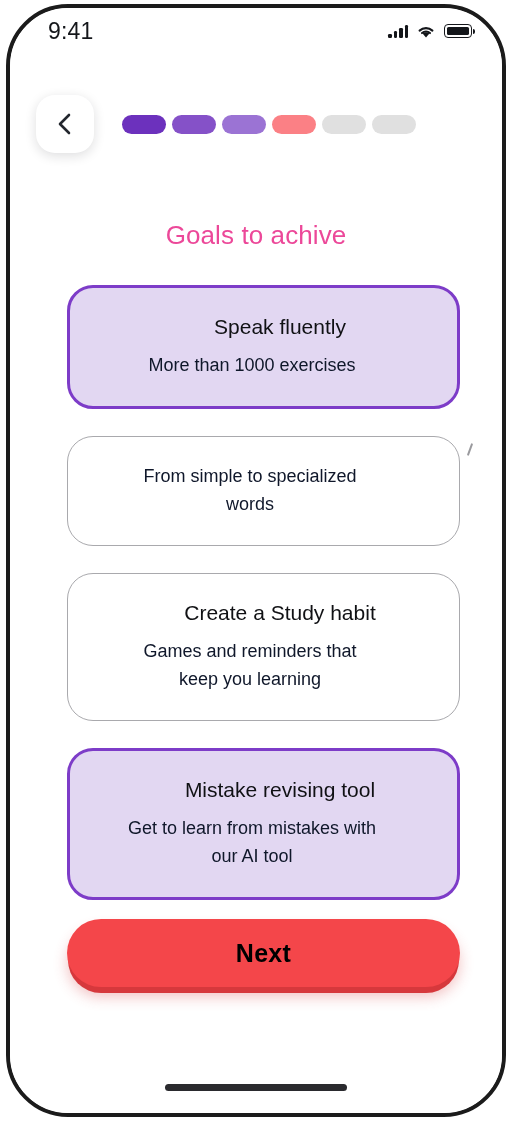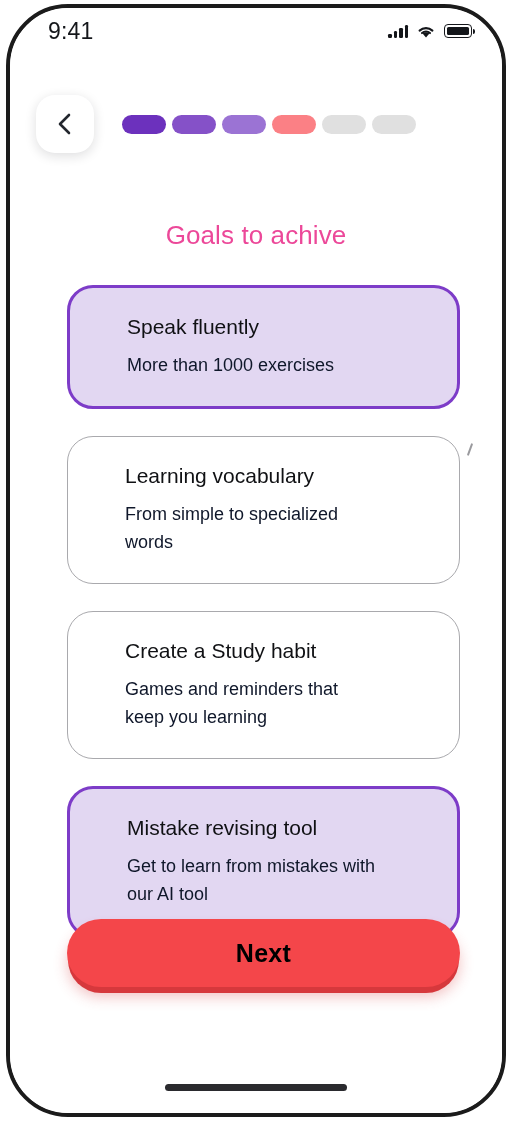--- a/index.html
+++ b/index.html
@@ -149,20 +149,21 @@
     color: #ec4899;
     letter-spacing: 0.1px;
   }
 
   
   .cards {
     position: absolute;
     top: 277px;
     left: 57px;
     width: 393px;
+    text-align: center;
   }
 
   .goal-card {
     position: relative;
     border-radius: 26px;
     padding: 26px 24px 26px 57px;
     margin-bottom: 27px;
     cursor: pointer;
   }
 
@@ -282,21 +283,20 @@
     </div>
 
     <div class="page-title">Goals to achive</div>
 
     <div class="cards">
         <div class="goal-card selected">
           <div class="goal-title">Speak fluently</div>
           <div class="goal-desc">More than 1000 exercises</div>
         </div>
         <div class="goal-card unselected">
-          <div class="goal-title">Learning vocabulary</div>
           <div class="goal-desc">From simple to specialized words</div>
           <span class="stray-tick"></span>
         </div>
         <div class="goal-card unselected">
           <div class="goal-title">Create a Study habit</div>
           <div class="goal-desc">Games and reminders that keep you learning</div>
         </div>
         <div class="goal-card selected">
           <div class="goal-title">Mistake revising tool</div>
           <div class="goal-desc">Get to learn from mistakes with our AI tool</div>

